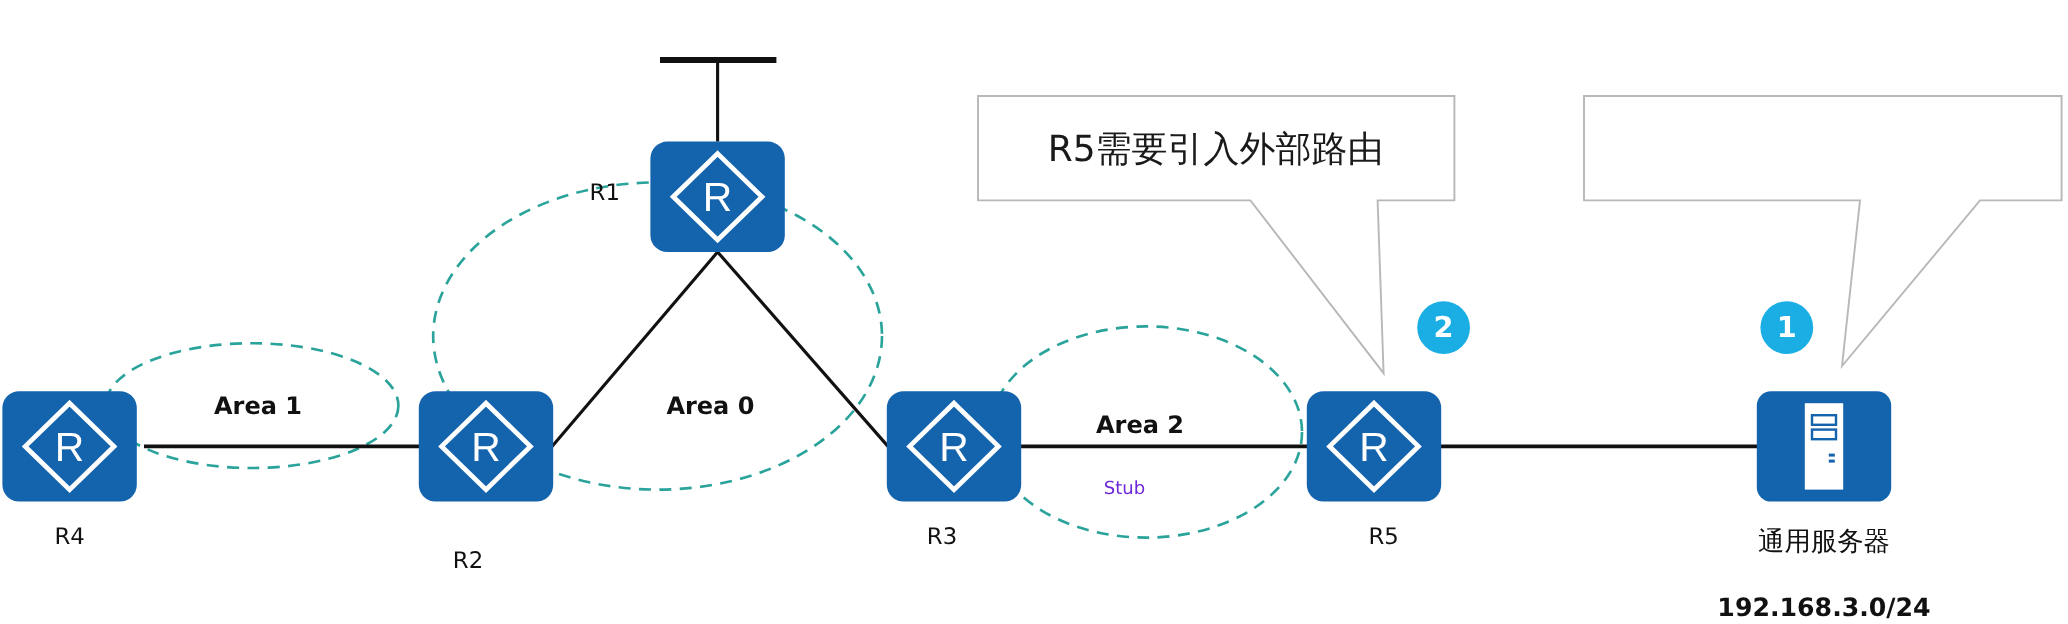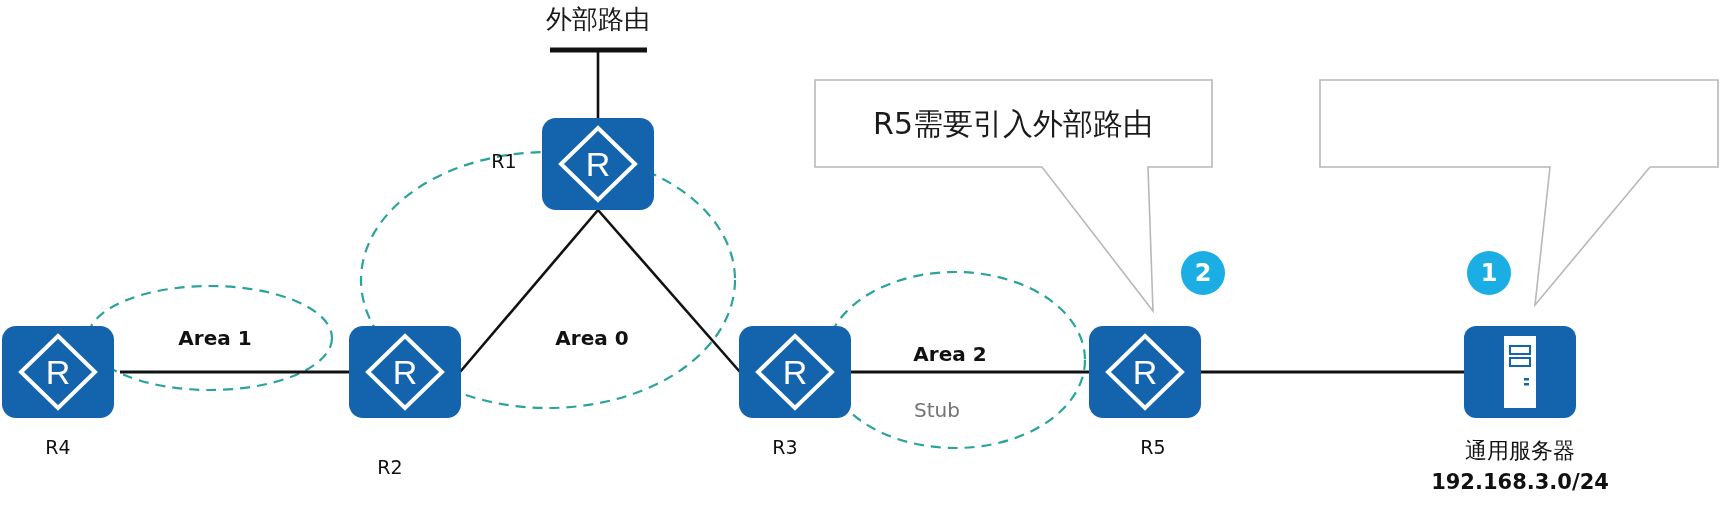--- a/index.html
+++ b/index.html
@@ -2,25 +2,25 @@
 <html><head>
 <meta charset="utf-8">
 <style>
   html, body { margin: 0; padding: 0; background: #ffffff; }
   body { width: 1723px; height: 520px; position: relative; overflow: hidden;
          font-family: "DejaVu Sans", "Liberation Sans", sans-serif; }
   #stage { position: absolute; left: 0; top: 0; width: 1723px; height: 520px; }
   .lbl { position: absolute; color: #111; white-space: nowrap; }
   .node-label { font-size: 19px; font-weight: normal; transform: translateX(-50%); }
   .area-label { font-size: 20px; font-weight: bold; transform: translateX(-50%); }
-  .stub-label { font-size: 20px; color: #737373; transform: translateX(-50%); }
+  .stub-label { font-size: 15px; color: #6d28d9; transform: translateX(-50%); }
   .callout-text { font-size: 30px; color: #1a1a1a; transform: translateX(-50%); }
   .ext-label { font-size: 26px; color: #1a1a1a; transform: translateX(-50%); }
   .server-name { font-size: 22px; font-weight: normal; transform: translateX(-50%); }
-  .server-ip { font-size: 21px; font-weight: bold; transform: translateX(-50%); }
+  .server-ip { font-size: 21px; font-weight: bold; transform: translateX(-50%); margin-top: 24px; }
   .badge { position: absolute; width: 44px; height: 44px; border-radius: 50%;
            background: #1aaee5; color: #fff; font-weight: bold; font-size: 24px;
            display: flex; align-items: center; justify-content: center;
            transform: translate(-50%, -50%); }
 </style>
 </head>
 <body>
 
 <div id="stage">
   <svg width="1723" height="520" viewBox="0 0 1723 520" xmlns="http://www.w3.org/2000/svg">
@@ -89,21 +89,20 @@
             <rect x="1510" y="346" width="20" height="8" fill="none" stroke="#1463ad" stroke-width="2"></rect>
             <rect x="1510" y="358" width="20" height="8" fill="none" stroke="#1463ad" stroke-width="2"></rect>
             <rect x="1524" y="378" width="5" height="2.5" fill="#1463ad"></rect>
             <rect x="1524" y="383" width="5" height="2.5" fill="#1463ad"></rect>
           </g>
         </g>
       </g>
   </svg>
 
   
-  <div class="lbl ext-label" style="left:598px; top:2px;">外部路由</div>
 
   <div class="lbl node-label" style="left:504px; top:150px;">R1</div>
   <div class="lbl node-label" style="left:390px; top:456px;">R2</div>
   <div class="lbl node-label" style="left:785px; top:436px;">R3</div>
   <div class="lbl node-label" style="left:58px; top:436px;">R4</div>
   <div class="lbl node-label" style="left:1153px; top:436px;">R5</div>
 
   <div class="lbl area-label" style="left:215px; top:326px;">Area 1</div>
   <div class="lbl area-label" style="left:592px; top:326px;">Area 0</div>
   <div class="lbl area-label" style="left:950px; top:342px;">Area 2</div>

